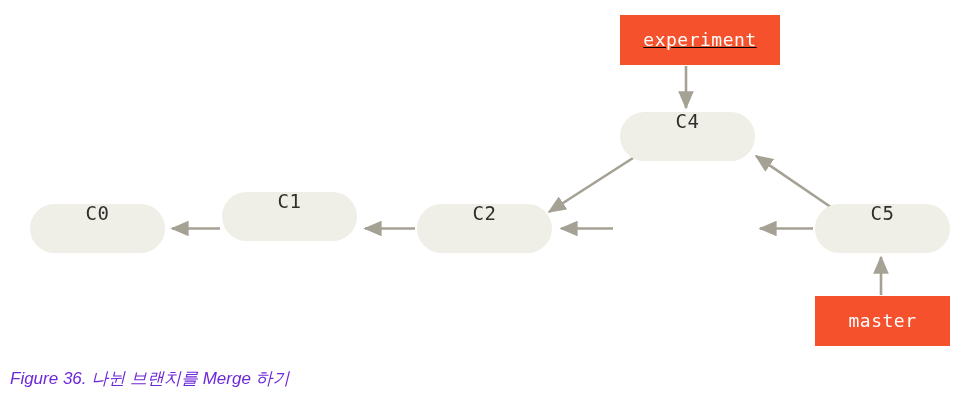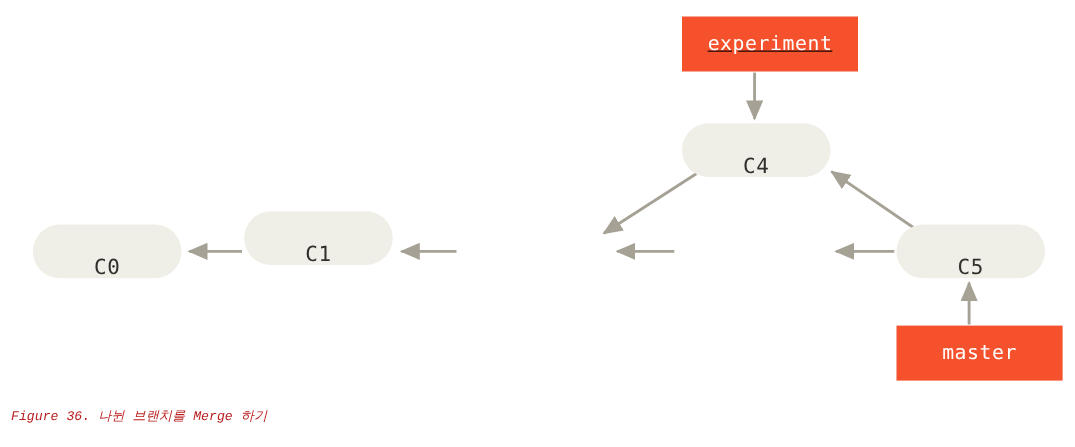--- a/index.html
+++ b/index.html
@@ -40,21 +40,21 @@
   }
 
   
   .commit-node {
     position: absolute;
     width: 135px;
     height: 49px;
     border-radius: 26px;
     background: #efeee7;
     display: flex;
-    align-items: flex-end;
+    align-items: flex-start;
     justify-content: center;
     box-sizing: border-box;
   }
   .commit-label {
     font-family: "DejaVu Sans Mono", "Liberation Mono", monospace;
     font-size: 19px;
     line-height: 1;
     color: #312f2c;
     letter-spacing: 0.5px;
     user-select: none;
@@ -77,25 +77,25 @@
     color: #ffffff;
     letter-spacing: 0.5px;
     user-select: none;
   }
 
   
   #figure-caption {
     position: absolute;
     left: 10px;
     top: 369px;
-    font-family: Liberation Mono, monospace;
+    font-family: Liberation Sans, sans-serif;
     font-style: italic;
-    font-size: 12px;
+    font-size: 17px;
     line-height: 20px;
-    color: #b91c1c;
+    color: #6d28d9;
     white-space: nowrap;
   }
 </style>
 </head>
 <body>
 
 <div id="figure-root">
 
   <div id="diagram">
 
@@ -124,35 +124,38 @@
     </svg>
 
     <div class="commit-node" style="left:30px;  top:204px;">
       <span class="commit-label">C0</span>
     </div>
 
     <div class="commit-node" style="left:222px; top:192px;">
       <span class="commit-label">C1</span>
     </div>
 
+    <div class="commit-node" style="left:417px; top:204px;">
+      <span class="commit-label">C2</span>
+    </div>
 
 
     <div class="commit-node" style="left:620px; top:112px;">
       <span class="commit-label">C4</span>
     </div>
 
     <div class="commit-node" style="left:815px; top:204px;">
       <span class="commit-label">C5</span>
     </div>
 
     <div class="branch-box" style="left:620px; top:15px; width:160px;text-decoration:underline;">
       <span class="branch-label">experiment</span>
     </div>
 
-    <div class="branch-box" style="left:815px; top:296px; width:151px;">
+    <div class="branch-box" style="left:815px; top:296px; width:135px;">
       <span class="branch-label">master</span>
     </div>
 
   </div>
 
   <div id="figure-caption">Figure 36. 나뉜 브랜치를 Merge 하기</div>
 
 </div>
 
 </body></html>

